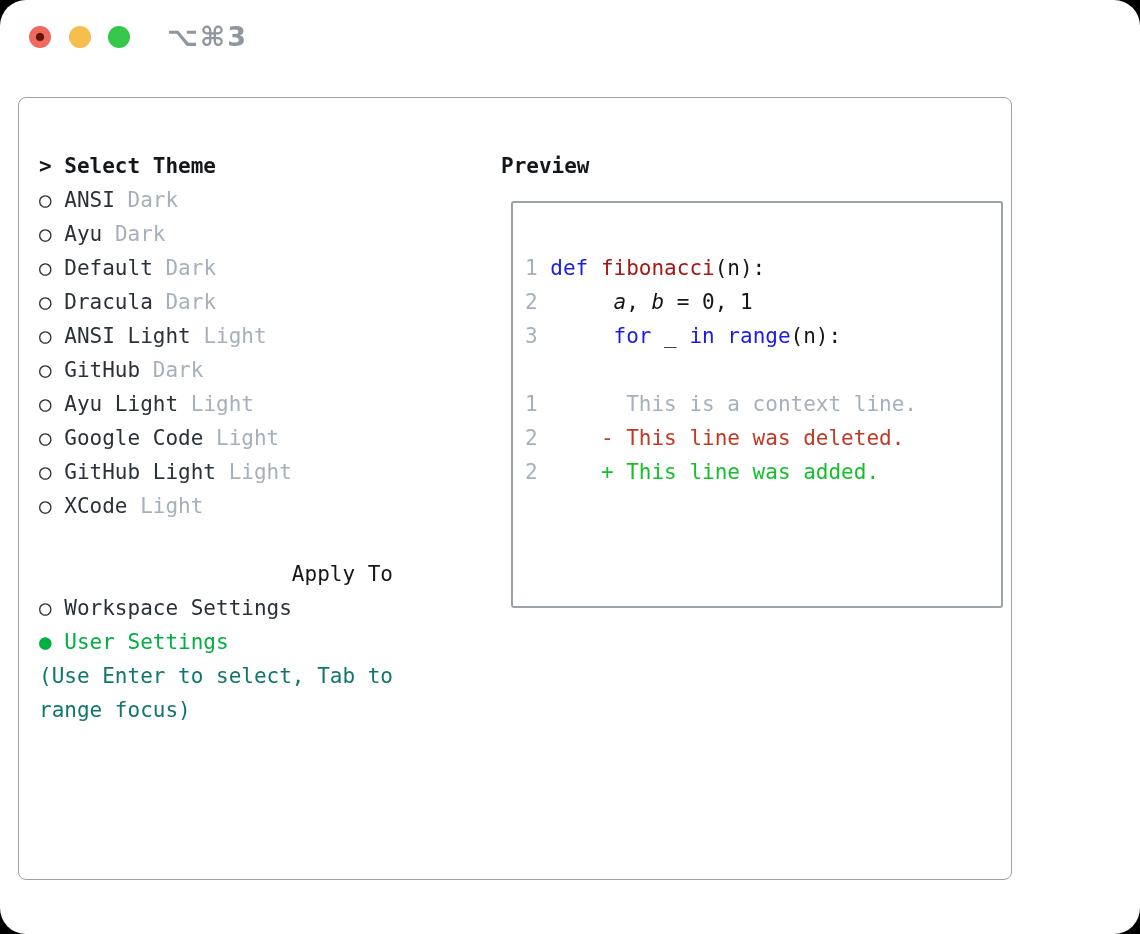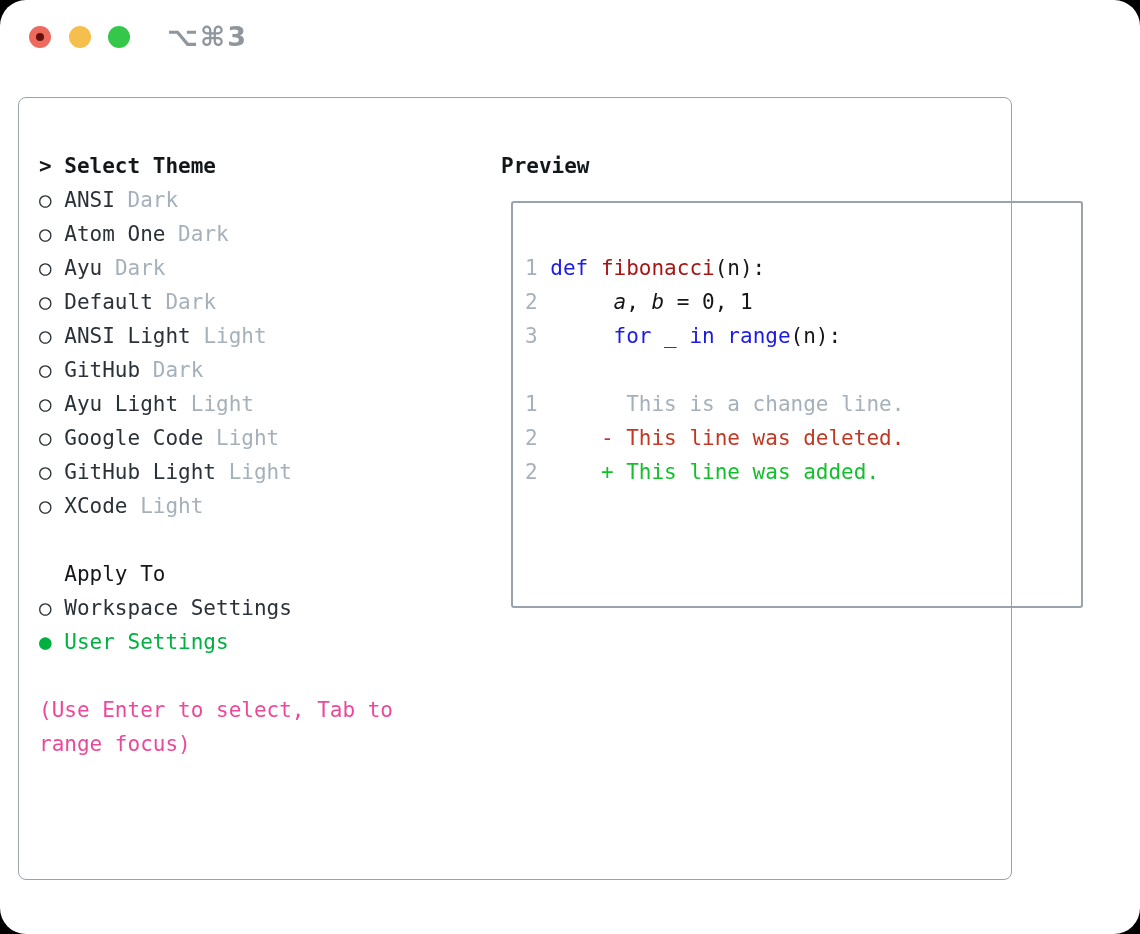--- a/index.html
+++ b/index.html
@@ -30,31 +30,31 @@
   }
   
   .panel{
     position:absolute;left:18px;top:97px;width:994px;height:783px;
     border:1.5px solid #9aa2ac;border-radius:8px;box-sizing:border-box;
     font-size:21px;color:#2b3138;
   }
   .row{height:34px;line-height:34px;white-space:pre;}
   .heading{font-weight:bold;color:#14171a;}
   .left-col{position:absolute;left:20px;top:51px;}
-  .indent2{padding-left:2ch;}
+  .indent2{padding-left:2ch;text-align:right;}
   .apply-heading{color:#14171a;margin-top:34px;}
-  .hint{color:#ec4899;margin-top:34px;}
+  .hint{color:#0f766e;}
   .bullet{color:#2b3138;}
   .variant{color:#a6b0ba;}
   .item.selected .tname,.item.selected .bullet,
   .opt.selected .olabel,.opt.selected .bullet{color:#00b140;}
   
   .right-heading{position:absolute;left:482px;top:51px;}
   .preview-box{
-    position:absolute;left:492px;top:103px;width:572px;height:407px;
+    position:absolute;left:492px;top:103px;width:492px;height:407px;
     border:2px solid #9aa2ac;border-radius:3px;box-sizing:border-box;
     padding:48px 0 0 12px;overflow:hidden;
   }
   .lineno{color:#a6b0ba;}
   .keyword{color:#1b1be6;}
   .function{color:#a91515;}
   .plain{color:#141619;}
   .variable{color:#141619;font-style:italic;}
   .context{color:#a6b0ba;}
   .deleted{color:#c23823;}
@@ -74,23 +74,23 @@
     <span class="win-title">⌥⌘3</span>
   </div>
 
   <div class="panel">
 
     <div class="left-col">
       <div class="row heading"><span class="caret">&gt; </span><span>Select Theme</span></div>
 
       <div>
           <div class="row item"><span class="bullet">○ </span><span class="tname">ANSI</span><span class="variant"> Dark</span></div>
-          <div class="row item"><span class="bullet">○ </span><span class="tname">Atom One</span><span class="variant"> Dark</span></div>
           <div class="row item"><span class="bullet">○ </span><span class="tname">Ayu</span><span class="variant"> Dark</span></div>
           <div class="row item"><span class="bullet">○ </span><span class="tname">Default</span><span class="variant"> Dark</span></div>
+          <div class="row item"><span class="bullet">○ </span><span class="tname">Dracula</span><span class="variant"> Dark</span></div>
           <div class="row item"><span class="bullet">○ </span><span class="tname">ANSI Light</span><span class="variant"> Light</span></div>
           <div class="row item"><span class="bullet">○ </span><span class="tname">GitHub</span><span class="variant"> Dark</span></div>
           <div class="row item"><span class="bullet">○ </span><span class="tname">Ayu Light</span><span class="variant"> Light</span></div>
           <div class="row item"><span class="bullet">○ </span><span class="tname">Google Code</span><span class="variant"> Light</span></div>
           <div class="row item"><span class="bullet">○ </span><span class="tname">GitHub Light</span><span class="variant"> Light</span></div>
           <div class="row item"><span class="bullet">○ </span><span class="tname">XCode</span><span class="variant"> Light</span></div>
         </div>
 
       <div class="row apply-heading indent2">Apply To</div>
 
@@ -106,20 +106,20 @@
     </div>
 
     <div class="row heading right-heading">Preview</div>
 
     <div class="preview-box">
       <div>
           <div class="row"><span class="lineno">1 </span><span class="keyword">def</span><span class="plain"> </span><span class="function">fibonacci</span><span class="plain">(n):</span></div>
           <div class="row"><span class="lineno">2</span><span class="plain">      </span><span class="variable">a</span><span class="plain">, </span><span class="variable">b</span><span class="plain"> = 0, 1</span></div>
           <div class="row"><span class="lineno">3</span><span class="plain">      </span><span class="keyword">for</span><span class="plain"> _ </span><span class="keyword">in</span><span class="plain"> </span><span class="keyword">range</span><span class="plain">(n):</span></div>
           <div class="row"></div>
-          <div class="row"><span class="lineno">1</span><span class="plain">       </span><span class="context">This is a change line.</span></div>
+          <div class="row"><span class="lineno">1</span><span class="plain">       </span><span class="context">This is a context line.</span></div>
           <div class="row"><span class="lineno">2</span><span class="plain">     </span><span class="deleted">- This line was deleted.</span></div>
           <div class="row"><span class="lineno">2</span><span class="plain">     </span><span class="added">+ This line was added.</span></div>
         </div>
     </div>
 
   </div>
 </div>
 
 </body></html>

